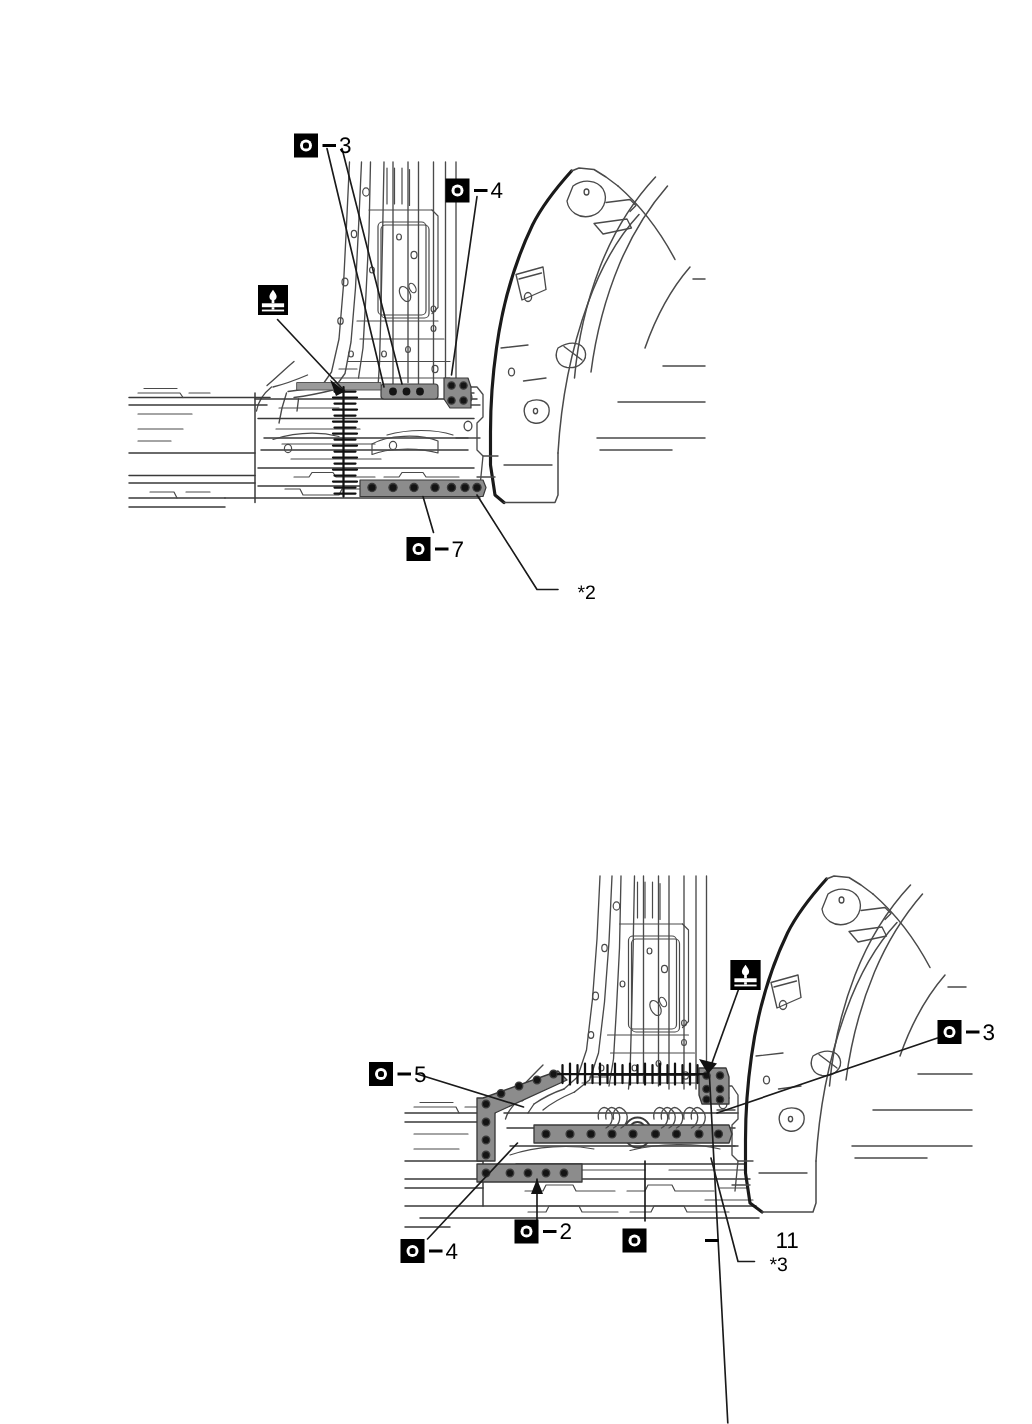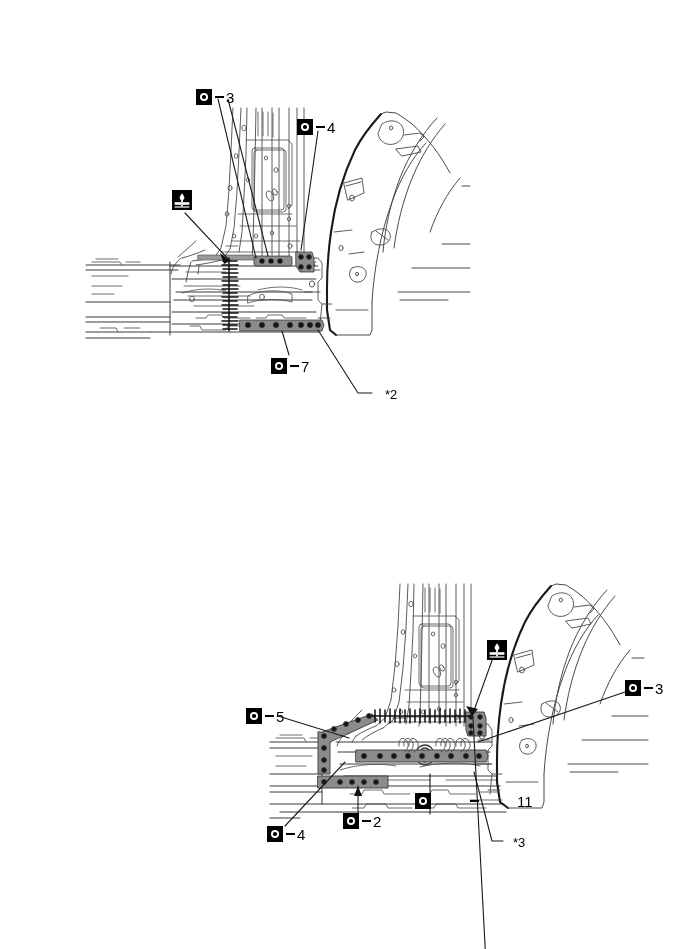--- a/index.html
+++ b/index.html
@@ -618,21 +618,21 @@
     <div class="callout" style="left:343px; top:338px;">
       <span class="sq">
           <i>
             <b></b>
           </i>
         </span>
       <span class="dash"></span>
       <span class="num">2</span>
     </div>
 
-    <div class="callout" style="left:415px; top:318px;gap:36px;">
+    <div class="callout" style="left:415px; top:344px;gap:36px;">
       <span class="sq">
           <i>
             <b></b>
           </i>
         </span>
       <span class="dash"></span>
       <span class="num">11</span>
     </div>
 
     <div class="sealer" style="left:487px; top:166px;">

